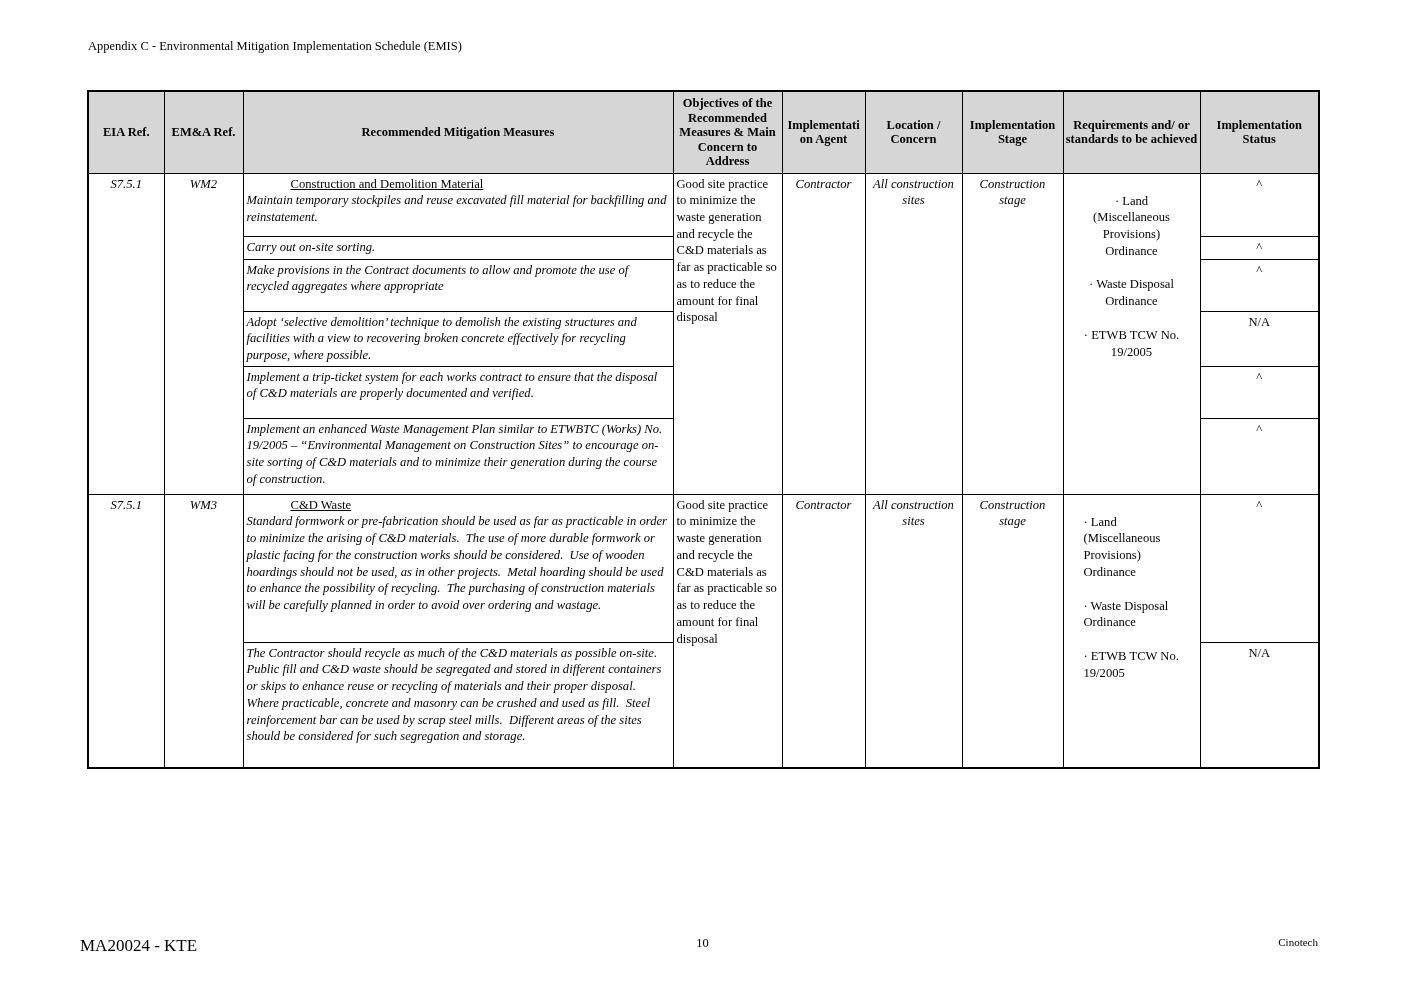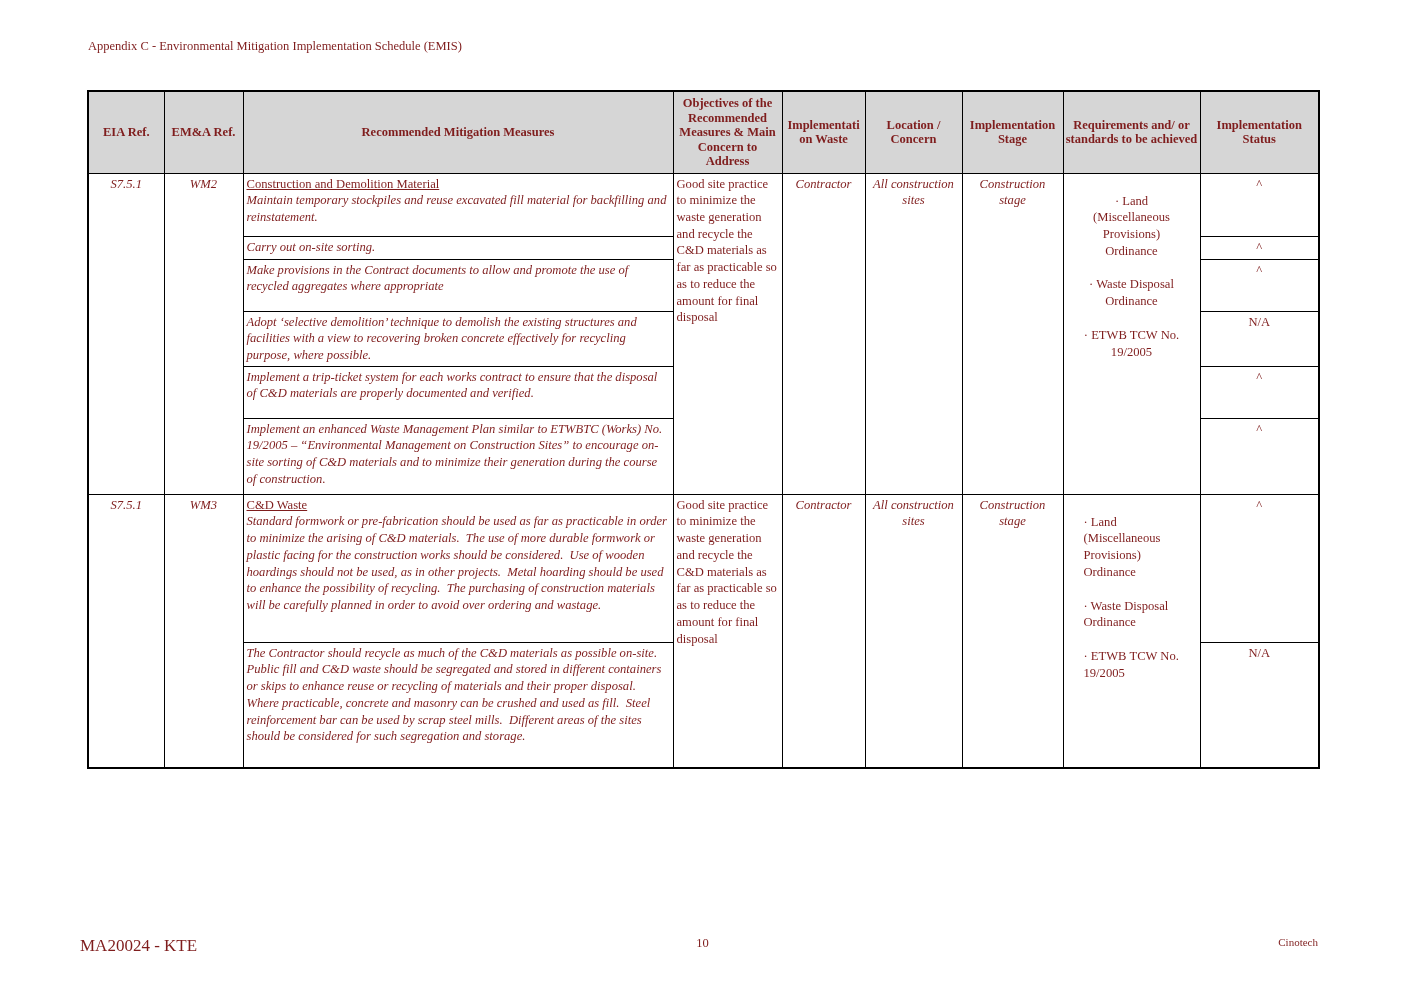--- a/index.html
+++ b/index.html
@@ -1,18 +1,18 @@
 <!DOCTYPE html>
 <html><head>
 <meta charset="utf-8">
 <style>
   html,body { margin:0; padding:0; background:#e8e8e8; }
   .page {
     position:relative; width:1403px; height:992px; background:#ffffff;
-    font-family:"Liberation Serif", serif; color:#7f1d1d; overflow:hidden;
+    font-family:"Liberation Serif", serif; color:#000000; overflow:hidden;
   }
   .doc-title {
     position:absolute; left:88px; top:39px; font-size:12.5px;
   }
   .table-wrap { position:absolute; left:87px; top:90px; }
   table.emis {
     border-collapse:collapse; table-layout:fixed; width:1231px;
     border:2px solid #000;
   }
   table.emis th, table.emis td {
@@ -20,21 +20,21 @@
   }
   table.emis th {
     background:#d6d6d6; font-weight:bold; font-size:12.5px; line-height:1.16;
     text-align:center; vertical-align:middle; padding:2px 2px;
   }
   th.brk { overflow-wrap:break-word; word-break:break-word; }
   table.emis td {
     font-size:12.6px; line-height:1.33; vertical-align:top; padding:2px 3px;
   }
   td.c { text-align:center;font-style:italic; }
-  .m-title { text-decoration:underline; }
+  .m-title { text-decoration:underline;margin-left:44px; }
   .m-body { white-space:pre-wrap;font-style:italic; }
   td.req div { margin:17px; }
   td.req-center { text-align:center; }
   td.req-left { text-align:left; }
   td.status { text-align:center; padding-top:1px; font-size:12.6px; }
   .footer-left  { position:absolute; left:80px;  top:936px; font-size:17px; }
   .footer-center{ position:absolute; left:87px;  top:936px; width:1231px; text-align:center; font-size:12.5px; }
   .footer-right { position:absolute; right:85px; top:936px; font-size:11px; }
 </style>
 </head>
@@ -57,21 +57,21 @@
           <col style="width:137px">
           <col style="width:119px">
       </colgroup>
 
       <tbody>
           <tr style="height:82px">
         <th>EIA Ref.</th>
         <th>EM&amp;A Ref.</th>
         <th>Recommended Mitigation Measures</th>
         <th>Objectives of the Recommended Measures &amp; Main Concern to Address</th>
-        <th class="brk">Implementation Waste</th>
+        <th class="brk">Implementation Agent</th>
         <th>Location / Concern</th>
         <th>Implementation Stage</th>
         <th>Requirements and/ or standards to be achieved</th>
         <th>Implementation Status</th>
       </tr>
 
       <tr style="height:63px">
         <td class="c" rowspan="6">S7.5.1</td>
         <td class="c" rowspan="6">WM2</td>
         <td>

